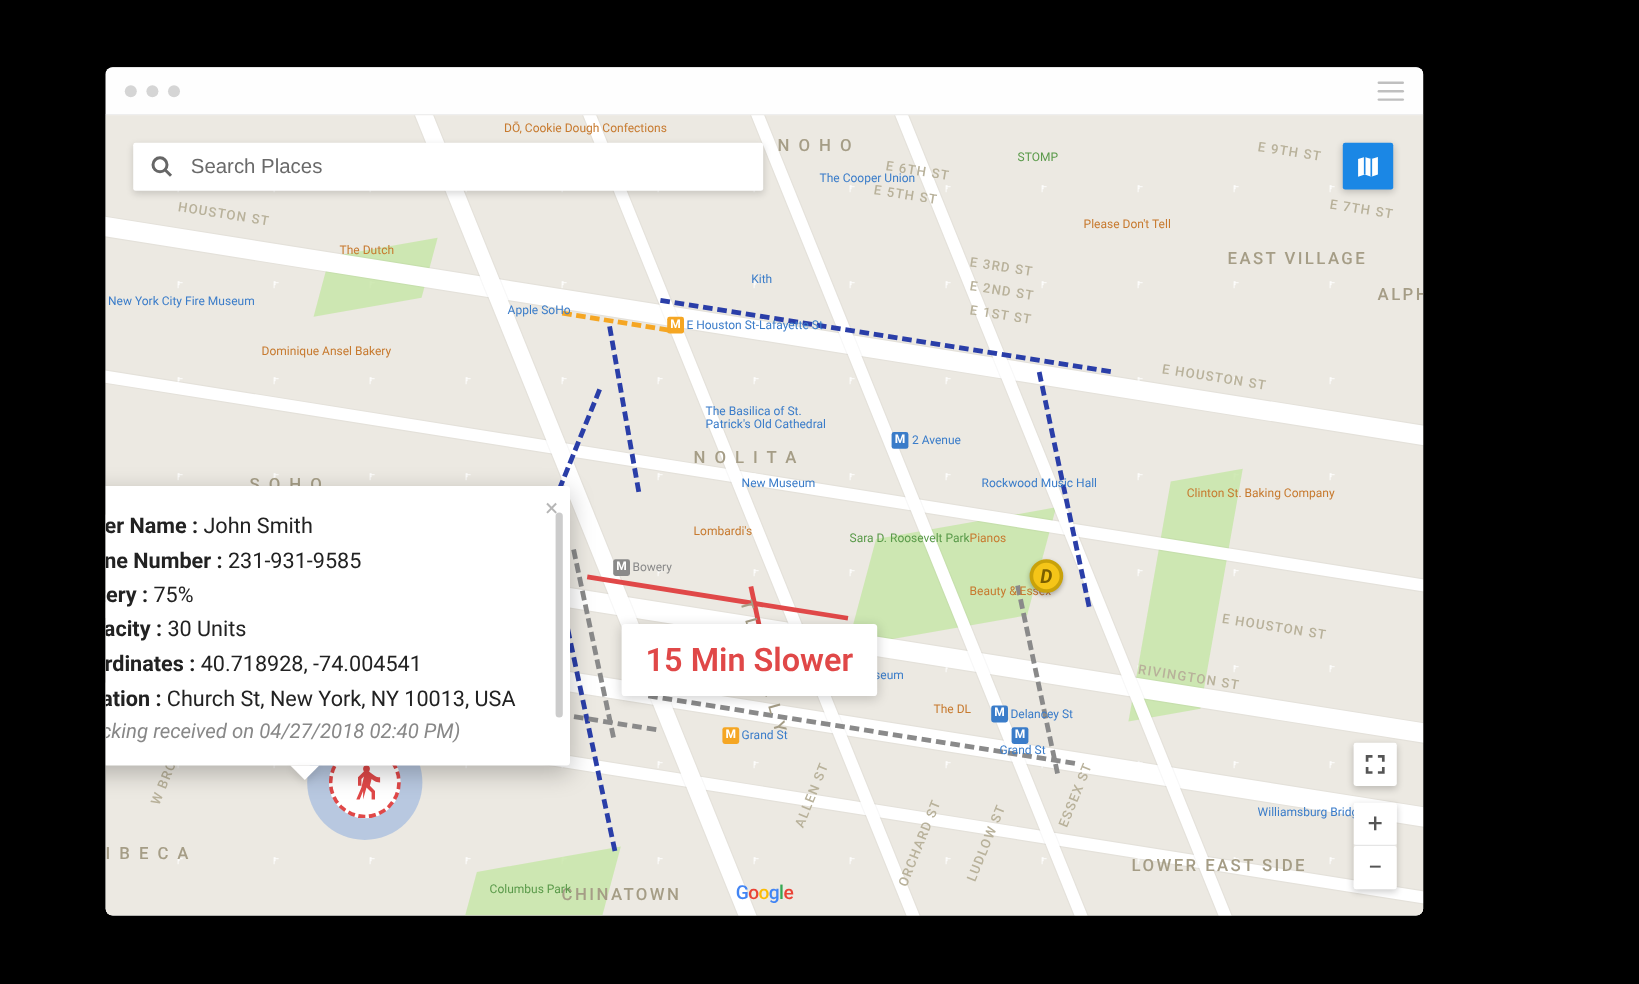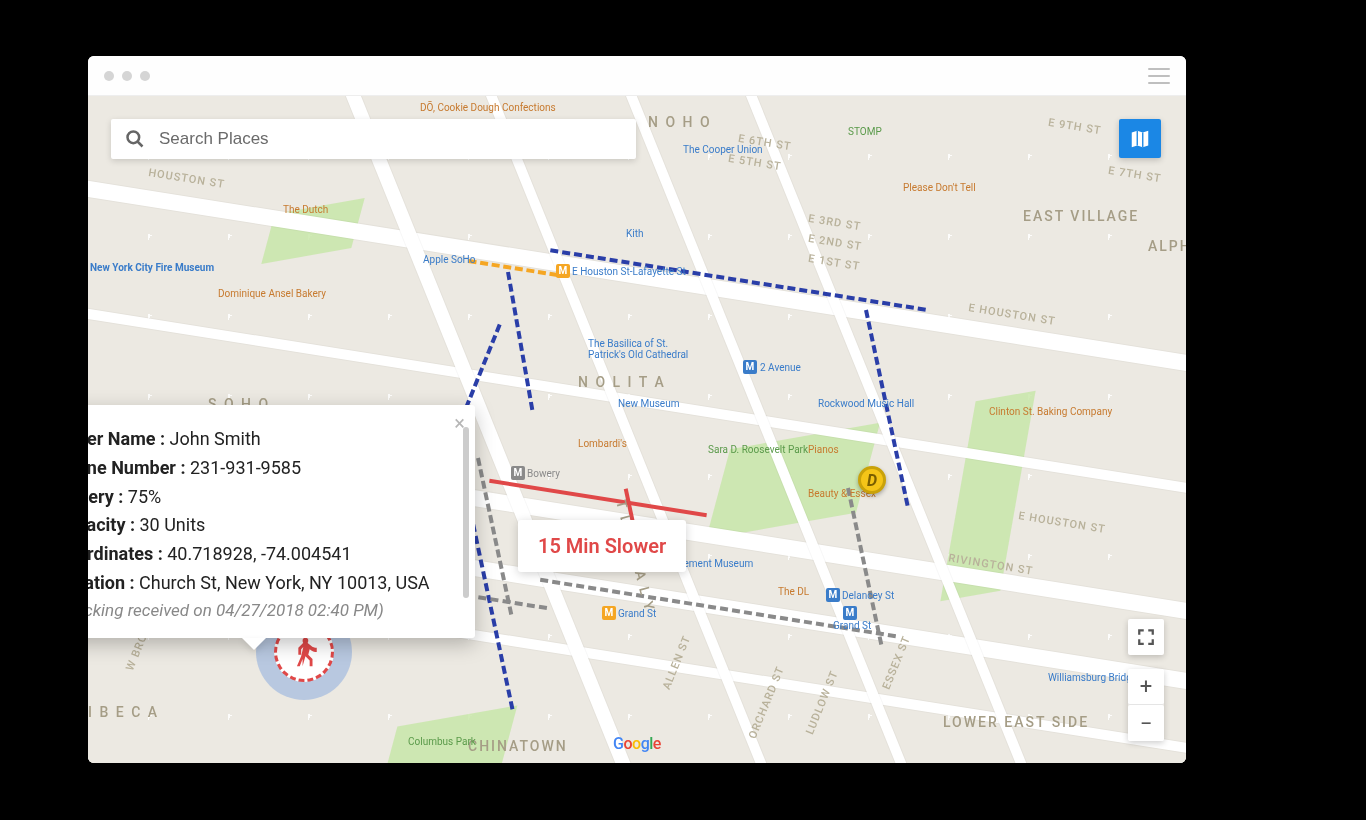--- a/index.html
+++ b/index.html
@@ -152,21 +152,21 @@
     font-weight: 600;
     color: #222;
   }
   .slower-bubble {
     position: absolute;
     left: 430px; top: 424px;
     background: #fff;
     padding: 14px 20px;
     border-radius: 3px;
     box-shadow: 0 2px 10px rgba(0,0,0,0.18);
-    font-size: 20px;
+    font-size: 27px;
     font-weight: 600;
     color: #e04848;
   }
 
   .info-card {
     position: absolute;
     left: -55px; top: 309px;
     width: 442px;
     background: #fff;
     border-radius: 3px;
@@ -341,21 +341,21 @@
     <div class="map-poi blue" style="left:730px; top:302px;">Rockwood Music Hall</div>
     <div class="map-poi" style="left:720px; top:348px;">Pianos</div>
     <div class="map-poi" style="left:720px; top:392px;">Beauty &amp; Essex</div>
     <div class="map-poi" style="left:901px; top:310px;">Clinton St. Baking Company</div>
     <div class="map-poi" style="left:690px; top:490px;">The DL</div>
     <div class="map-poi blue" style="left:960px; top:576px;">Williamsburg Bridge</div>
     <div class="map-poi green" style="left:320px; top:640px;">Columbus Park</div>
     <div class="map-poi" style="left:195px; top:108px;">The Dutch</div>
     <div class="map-poi" style="left:130px; top:192px;">Dominique Ansel Bakery</div>
     <div class="map-poi blue" style="left:335px; top:158px;">Apple SoHo</div>
-    <div class="map-poi blue" style="left:2px; top:166px;font-weight:bold;">New York City Fire Museum</div>
+    <div class="map-poi blue" style="left:2px; top:150px;">New York City Fire Museum</div>
     <div class="map-poi" style="left:320px; top:6px;padding-left:12px;">DŌ, Cookie Dough Confections</div>
     <div class="map-poi blue" style="left:590px; top:462px;">nement Museum</div>
 
     <div class="metro" style="left:468px; top:168px;"></div>
     <div class="map-poi blue" style="left:484px; top:170px;">E Houston St-Lafayette St</div>
     <div class="metro" style="left:655px; top:264px; background:#3a7cc9;"></div>
     <div class="map-poi blue" style="left:672px; top:266px;">2 Avenue</div>
     <div class="metro" style="left:738px; top:492px; background:#3a7cc9;"></div>
     <div class="map-poi blue" style="left:754px; top:494px;">Delancey St</div>
     <div class="metro" style="left:230px; top:498px;"></div>

